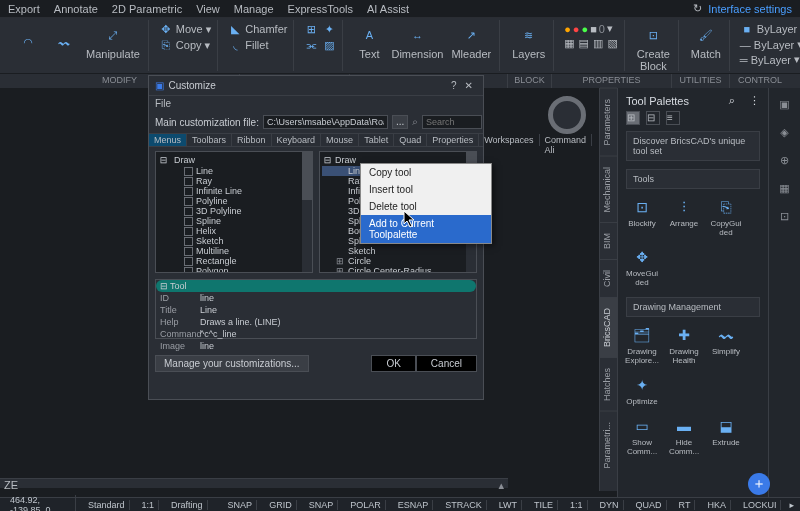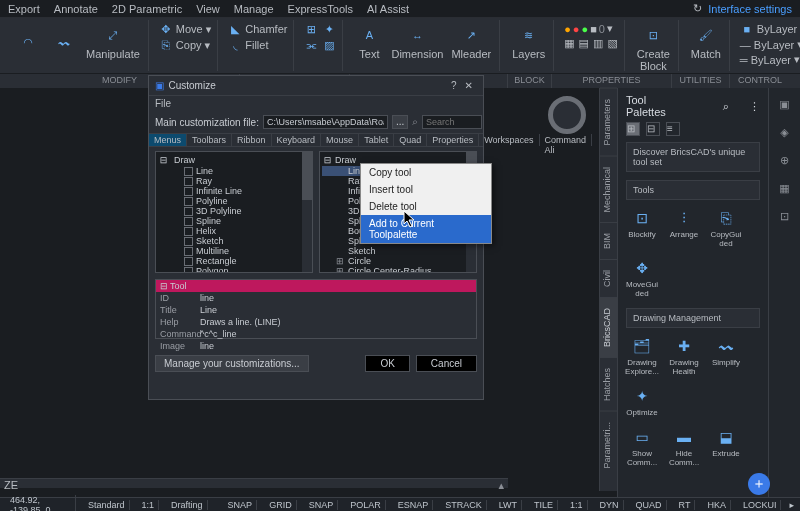--- a/index.html
+++ b/index.html
@@ -39,40 +39,40 @@
 .tree { flex:1; background:#1a1d21; border:1px solid #4a4e55; overflow-y:auto; font-size:9px; padding:2px; position:relative; }
 .tree-header { display:flex; align-items:center; gap:3px; color:#c8ccd2; padding:1px; }
 .tree-header .exp { cursor:pointer; width:9px; text-align:center; }
 .tree-item { display:flex; align-items:center; gap:3px; padding:0 2px 0 14px; color:#c8ccd2; cursor:pointer; }
 .tree-item .exp { width:9px; color:#8a8e95; }
 .tree-item .chk { width:9px; height:9px; border:1px solid #6a6e75; display:inline-block; }
 .tree-item.sel { background:#3a5075; }
 .tree-scrollbar { position:absolute; right:0; top:0; bottom:0; width:10px; background:#2a2e35; }
 .tree-thumb { background:#4a4e55; width:100%; height:40%; }
 .modal .tool-panel { margin:2px 6px; border:1px solid #4a4e55; height:60px; font-size:9px; }
-.modal .tool-panel .hdr { background:#be185d; padding:1px 4px; }
+.modal .tool-panel .hdr { background:#0f766e; padding:1px 4px;border-radius:6px; }
 .modal .tool-panel .row { display:flex; padding:1px 4px; }
 .modal .tool-panel .row .k { width:40px; color:#9a9ea5; }
-.modal .bottom { display:flex; gap:6px; padding:6px; margin-top:10px;justify-content:space-between; }
+.modal .bottom { display:flex; padding:6px; margin-top:10px;justify-content:space-between; }
 .modal .bottom .manage { background:#3a3e45; border:1px solid #4a4e55; padding:2px 8px; color:#c8ccd2; cursor:pointer; }
 .modal .bottom .spacer { flex:1; }
 .modal .bottom button { background:#000000; border:1px solid #4a4e55; color:#c8ccd2; padding:2px 14px; cursor:pointer; font-size:10px; }
 
 .context { position:absolute; left:360px; top:163px; width:132px; background:#f0f0f0; border:1px solid #888; font-size:10px; color:#222; z-index:100; box-shadow:2px 2px 6px rgba(0,0,0,.5); }
 .context div { padding:3px 8px; cursor:pointer; }
 .context div.hi { background:#2a6acc; color:#fff; }
 
 .cursor { position:absolute; left:403px; top:210px; z-index:101; pointer-events:none; }
 
 .palette-tabs { position:absolute; right:183px; top:88px; width:18px; bottom:20px; background:#2a2e35; border-left:1px solid #3a3e45; display:flex; flex-direction:column; }
 .palette-tab { writing-mode:vertical-rl; transform:rotate(180deg); padding:10px 2px; font-size:9px; color:#9a9ea5; border-bottom:1px solid #3a3e45; cursor:pointer; }
 .palette-tab.active { background:#3a3e45; color:#c8ccd2; }
 
 .panel { position:absolute; right:32px; top:88px; width:151px; bottom:14px; background:#22262c; border-left:1px solid #3a3e45; padding:6px 8px; font-size:10px; overflow:hidden; }
-.panel .title { color:#d8dce2; font-size:11px; margin-bottom:4px; display:flex; align-items:center; gap:20px; }
+.panel .title { color:#d8dce2; font-size:11px; margin-bottom:4px; display:flex; align-items:center; gap:14px; }
 .panel .title .spacer { flex:1; }
 .panel .view-toggle { display:flex; gap:6px; margin-bottom:6px; }
 .panel .view-toggle span { width:14px; height:14px; border:1px solid #4a4e55; display:inline-block; cursor:pointer; }
 .panel .discover { background:#2a2e35; border:1px solid #3a3e45; padding:4px 6px; font-size:9px; color:#b8bcc2; margin-bottom:8px; }
 .panel .section { background:#2a2e35; border:1px solid #3a3e45; padding:4px 6px; font-size:9px; color:#b8bcc2; margin-bottom:8px; }
 .panel .grid { display:flex; gap:10px; margin-bottom:10px; flex-wrap:wrap; }
 .panel .tool { display:flex; flex-direction:column; align-items:center; gap:2px; width:32px; font-size:8px; color:#b8bcc2; cursor:pointer; }
 .panel .tool .ico { width:22px; height:20px; display:flex; align-items:center; justify-content:center; color:#6ab0f3; font-size:14px; }
 
 .right-strip { position:absolute; right:0; top:88px; width:32px; bottom:14px; background:#22262c; border-left:1px solid #3a3e45; display:flex; flex-direction:column; align-items:center; padding-top:8px; gap:12px; }

